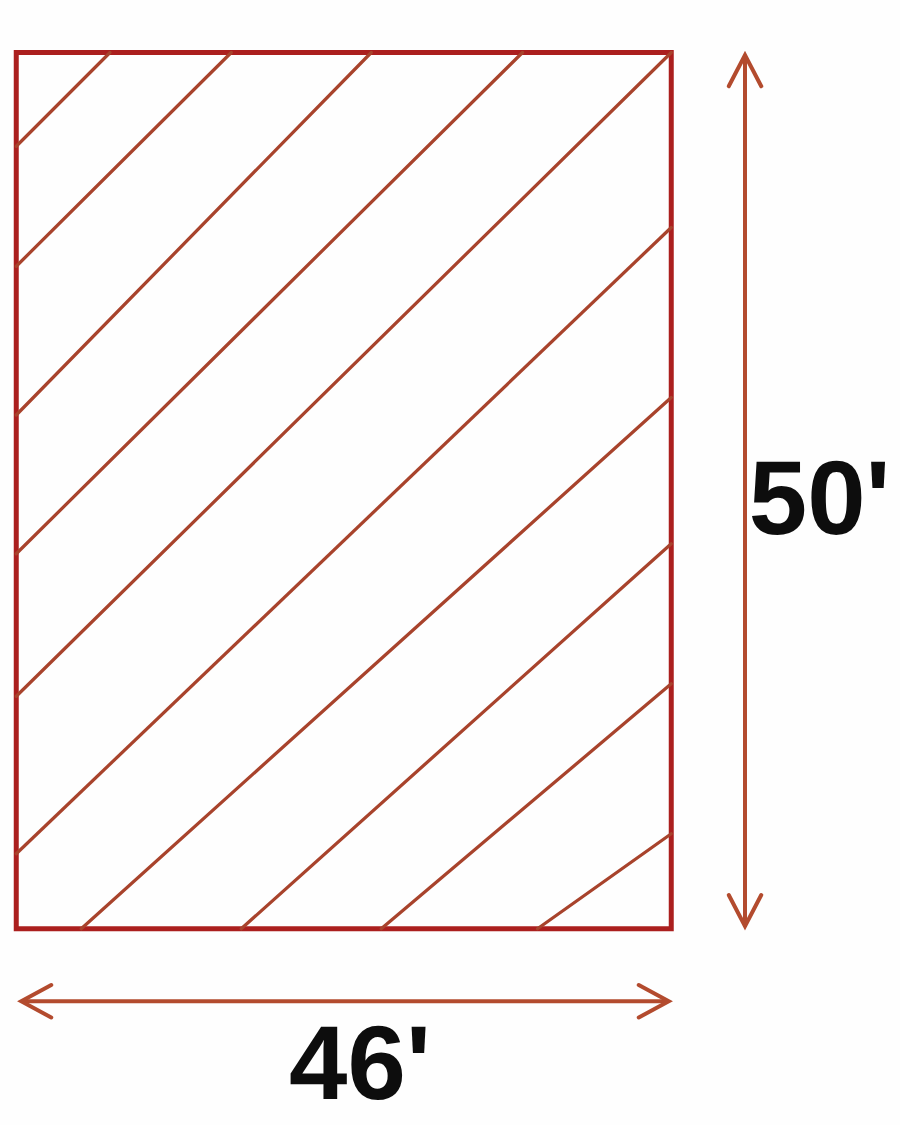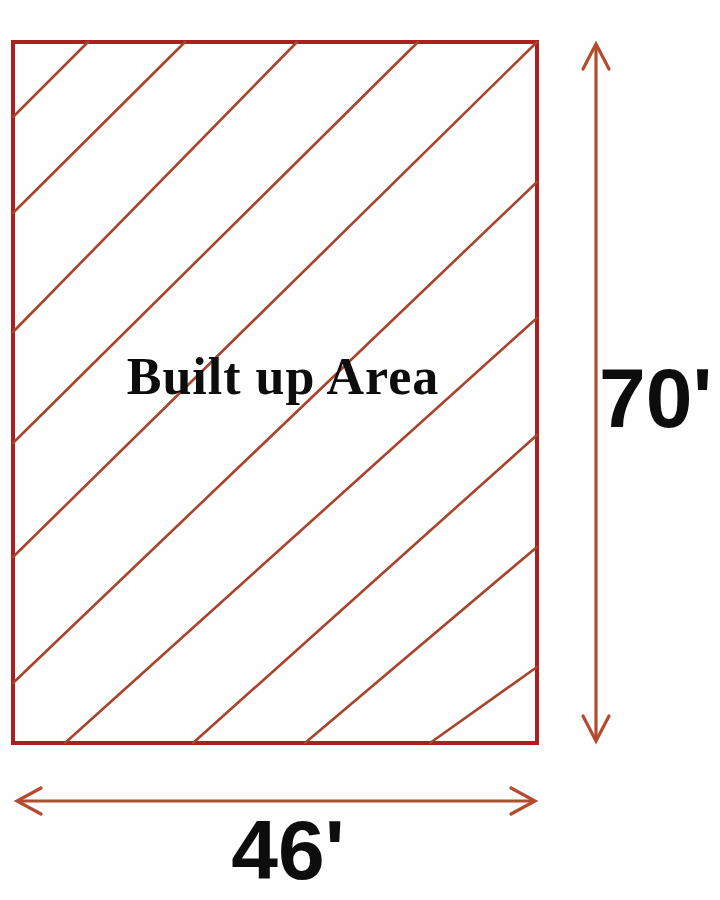--- a/index.html
+++ b/index.html
@@ -97,17 +97,16 @@
       <path class="arrow-stroke" d="M583 716 L596 741 L609 716"></path>
     </g>
 
     <g>
       <line class="arrow-stroke" x1="19" y1="801" x2="533" y2="801"></line>
       <path class="arrow-stroke" d="M41 788 L17 801 L41 814"></path>
       <path class="arrow-stroke" d="M511 788 L535 801 L511 814"></path>
     </g>
   </svg>
 
-  <div class="area-label">Built up Area</div>
-  <div class="dim-label dim-height">70'</div>
+  <div class="dim-label dim-height">50'</div>
   <div class="dim-label dim-width">46'</div>
 
 </div>
 
 </body></html>

